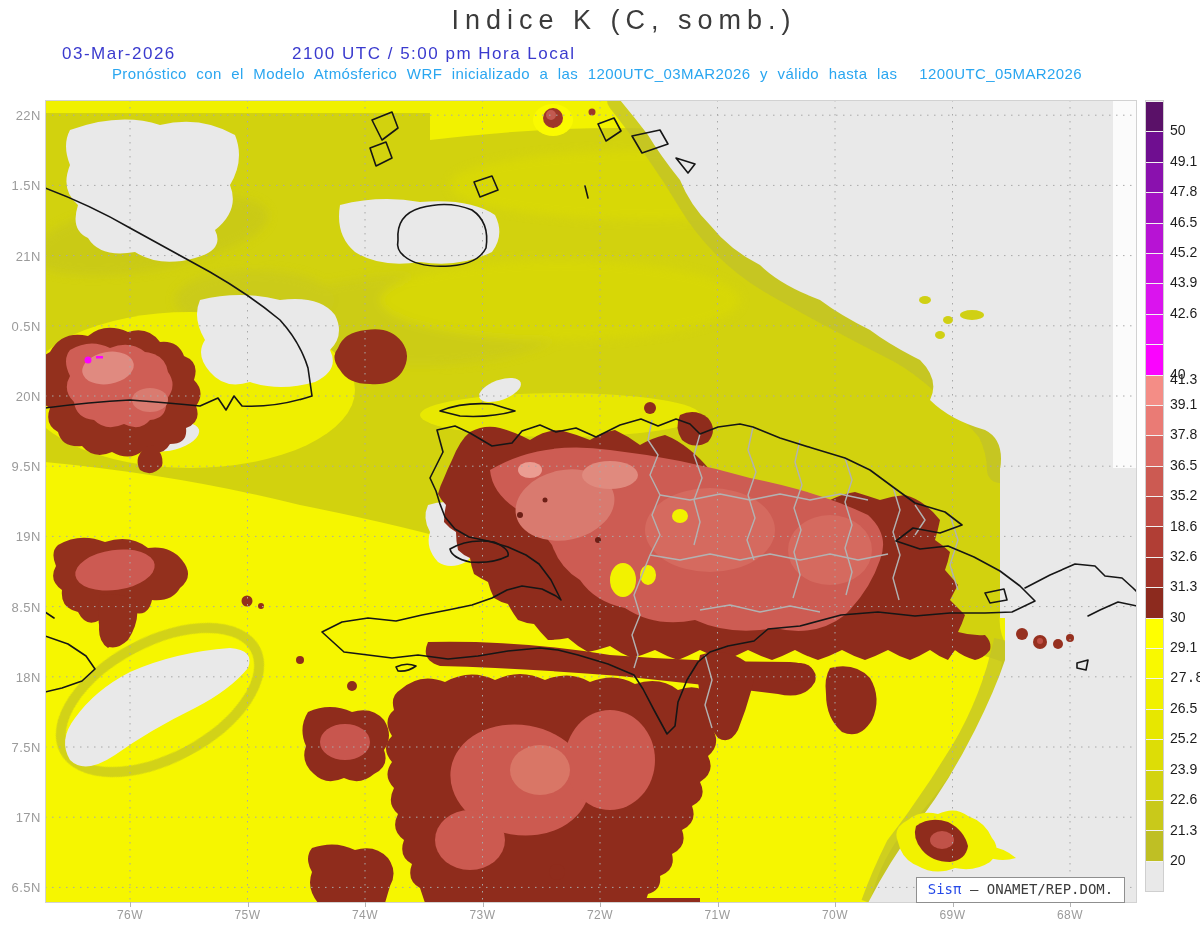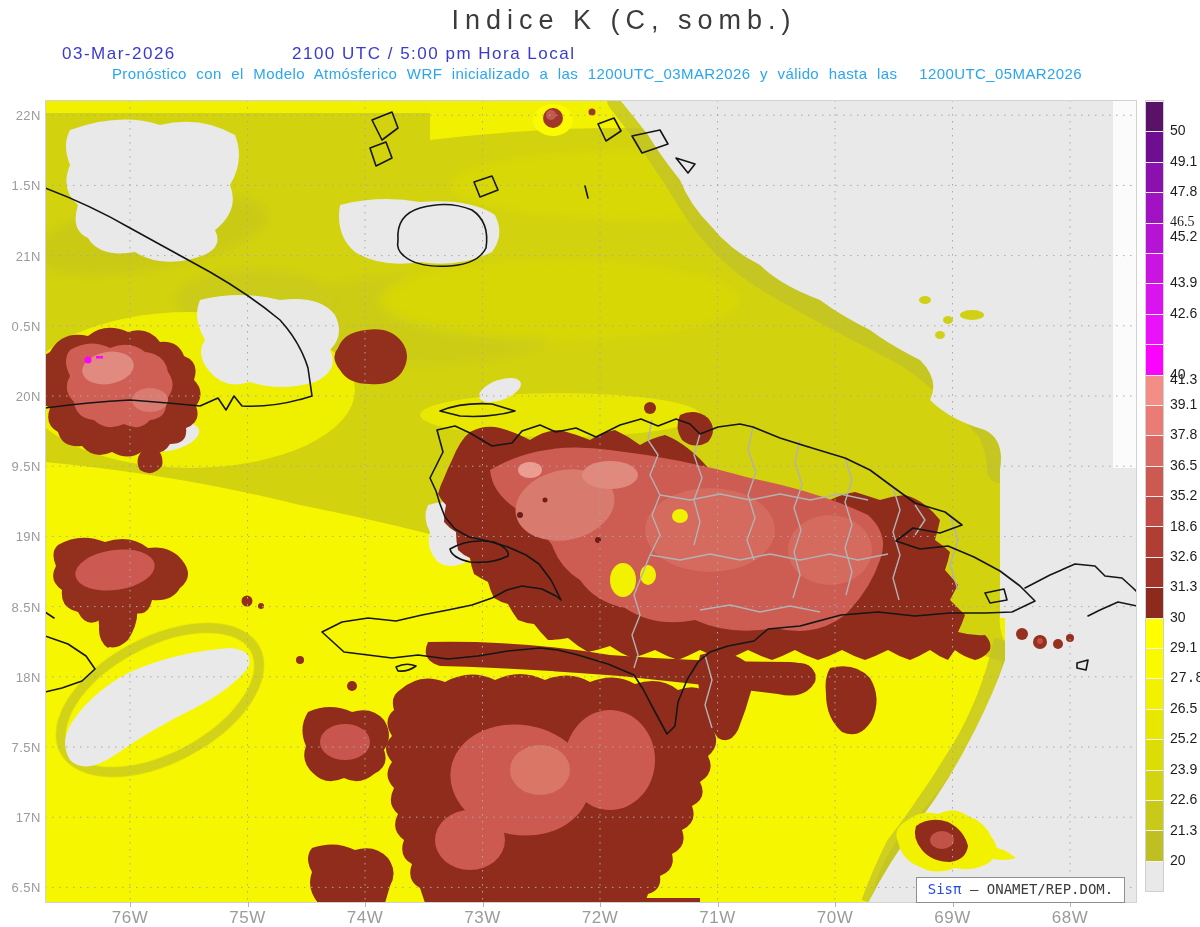--- a/index.html
+++ b/index.html
@@ -10,21 +10,21 @@
   .hdr-date{position:absolute;top:44px;left:62px;font-size:17px;letter-spacing:1.5px;color:#3a3ace;white-space:nowrap;}
   .hdr-time{position:absolute;top:44px;left:292px;font-size:17px;letter-spacing:1.5px;color:#3a3ace;white-space:nowrap;}
   .hdr-model{position:absolute;top:65px;left:42px;width:1110px;font-size:15px;letter-spacing:.4px;
              word-spacing:5px;color:#2aa6f0;white-space:nowrap;text-align:center;}
   .hdr-model .valid{margin-left:22px;}
   #map-wrap{position:absolute;left:45px;top:100px;width:1092px;height:803px;}
   #map-svg{position:absolute;left:0;top:0;width:1092px;height:803px;display:block;}
   .lat-label{position:absolute;left:0;width:41px;text-align:right;font-size:13px;color:#9b9b9b;
              letter-spacing:.5px;transform:translateY(-50%);white-space:nowrap;}
   .lon-label{position:absolute;top:908px;width:44px;margin-left:-22px;text-align:center;
-             font-size:17px;color:#9b9b9b;letter-spacing:.5px;}
+             font-size:12px;color:#9b9b9b;letter-spacing:.5px;}
   .lon-tick{position:absolute;top:902px;width:1px;height:5px;background:#b5b5b5;}
   #colorbar{position:absolute;left:1145px;top:100px;width:70px;}
   .cb-swatch{width:17px;height:30.4px;border-top:1px solid #f2f2f2;box-sizing:border-box;}
   #cb-swatches{border:1px solid #cfcfcf;width:17px;}
   .cb-label{position:absolute;left:25px;transform:translateY(-50%);font-size:14px;color:#1d1d1d;white-space:nowrap;}
   #watermark{position:absolute;left:916px;top:877px;width:207px;height:24px;line-height:23px;
              background:#ffffff;border:1px solid #8f8f8f;text-align:center;
              font-family:"DejaVu Sans Mono",monospace;font-size:14px;color:#3c3c3c;white-space:nowrap;}
   #watermark .brand{color:#2549e8;}
 </style>
@@ -279,22 +279,22 @@
         <div class="cb-swatch" style="background: rgb(221, 221, 6);"></div>
         <div class="cb-swatch" style="background: rgb(211, 211, 16);"></div>
         <div class="cb-swatch" style="background: rgb(201, 201, 26);"></div>
         <div class="cb-swatch" style="background: rgb(191, 191, 36);"></div>
         <div class="cb-swatch" style="background: rgb(233, 233, 233);"></div>
       </div>
     <div id="cb-labels">
         <span class="cb-label" style="top: 30.4px;">50</span>
         <span class="cb-label" style="top: 60.8px;">49.1</span>
         <span class="cb-label" style="top: 91.2px;">47.8</span>
-        <span class="cb-label" style="top: 121.6px; font-family: Liberation Serif, serif;">46.5</span>
-        <span class="cb-label" style="top: 136px;">45.2</span>
+        <span class="cb-label" style="top: 121.6px;">46.5</span>
+        <span class="cb-label" style="top: 152px;">45.2</span>
         <span class="cb-label" style="top: 182.4px;">43.9</span>
         <span class="cb-label" style="top: 212.8px; text-align: center;">42.6</span>
         <span class="cb-label" style="top: 243.2px; margin-top: 36px;">41.3</span>
         <span class="cb-label" style="top: 273.6px;">40</span>
         <span class="cb-label" style="top: 304px;">39.1</span>
         <span class="cb-label" style="top: 334.4px;">37.8</span>
         <span class="cb-label" style="top: 364.8px;">36.5</span>
         <span class="cb-label" style="top: 395.2px;">35.2</span>
         <span class="cb-label" style="top: 425.6px;">18.6</span>
         <span class="cb-label" style="top: 456px;">32.6</span>

